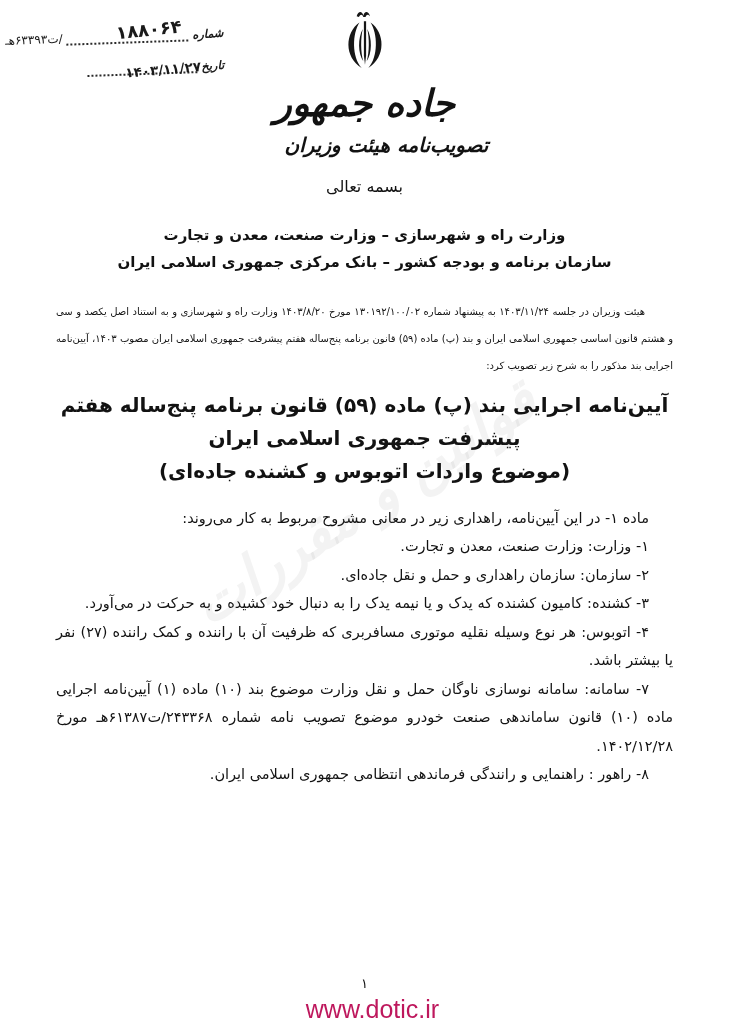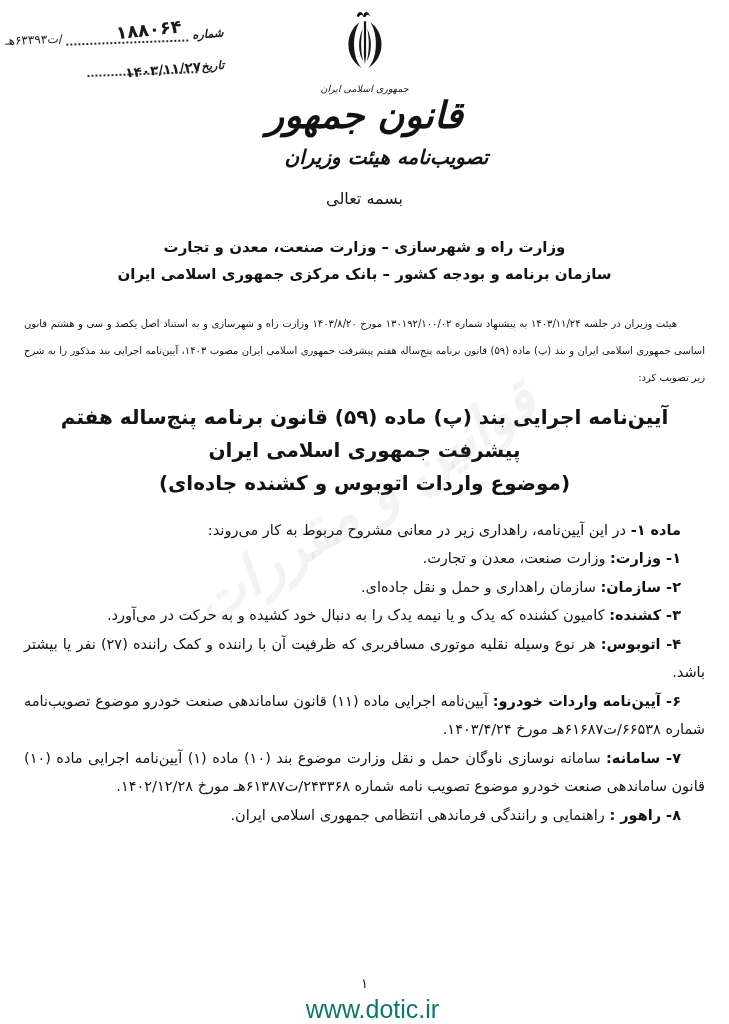--- a/index.html
+++ b/index.html
@@ -32,30 +32,30 @@
   .emblem{display:inline-block;}
   .country{font-size:9.5px;font-style:italic;margin-top:1px;letter-spacing:1px;}
   .office{font-size:37px;font-weight:bold;font-style:italic;line-height:1.1;margin-top:2px;}
   .doc-type{font-size:20px;font-weight:bold;font-style:italic;margin-top:8px;padding-left:44px;}
 
   
   .bism{ text-align:center;font-size:16px;margin-top:20px;}
   .salawat{text-align:center;font-size:13px;margin-top:9px;}
 
   
-  .content{padding:0 24px;}
+  .content{padding:0 56px;}
   .addressees{margin-top:26px;text-align:center;font-weight:bold;font-size:15px;line-height:27px;}
   .preamble{
     margin:22px 0 0 0;font-size:10px;line-height:27px;
     text-align:justify;text-indent:28px;
   }
   .reg-title{margin-top:10px;text-align:center;font-weight:bold;font-size:20px;line-height:33px;}
   .article{margin-top:16px;font-size:14.5px;line-height:28.5px;}
   .article p{margin:0;text-indent:24px;text-align:justify;}
-  .lead{font-weight:bold;margin-top:20px;}
+  .lead{font-weight:normal;margin-top:20px;}
 
   
   .watermark{
     position:absolute;top:470px;right:40px;width:650px;
     text-align:center;transform:rotate(-33deg);
     font-size:56px;font-weight:bold;font-style:italic;
     color:rgba(100,100,100,0.08);
     pointer-events:none;user-select:none;
   }
 
@@ -96,22 +96,21 @@
         <g fill="#161616" stroke="none">
           <path d="M35 15 c3 -10 10 -10 12 -1 c2 -9 9 -9 12 1 c-3 -4 -6 -4 -8 1 l-4 0 c-2 -5 -5 -5 -8 0 z"></path>
           <path d="M40 26 C14 44 12 88 44 108 C26 88 27 46 40 26 Z"></path>
           <path d="M60 26 C86 44 88 88 56 108 C74 88 73 46 60 26 Z"></path>
           <path d="M46 38 C37 54 37 82 47 96 C42 80 42 54 46 38 Z"></path>
           <path d="M54 38 C63 54 63 82 53 96 C58 80 58 54 54 38 Z"></path>
           <path d="M48 24 h4 v62 l-2 16 l-2 -16 z"></path>
         </g>
       </svg>
     </span>
-    <div class="country">جمهوری اسلامی ایران</div>
-    <div class="office">قانون جمهور</div>
+    <div class="office">جاده جمهور</div>
     <div class="doc-type">تصویب‌نامه هیئت وزیران</div>
   </div>
 
   <div class="bism">بسمه تعالی</div>
 
   <div class="content">
 
     <div class="addressees">
       <div>وزارت راه و شهرسازی – وزارت صنعت، معدن و تجارت</div>
       <div>سازمان برنامه و بودجه کشور – بانک مرکزی جمهوری اسلامی ایران</div>
@@ -139,30 +138,26 @@
       </p>
       <p>
         <span class="lead">۳- کشنده:</span>
         <span>کامیون کشنده که یدک و یا نیمه یدک را به دنبال خود کشیده و به حرکت در می‌آورد.</span>
       </p>
       <p>
         <span class="lead">۴- اتوبوس:</span>
         <span>هر نوع وسیله نقلیه موتوری مسافربری که ظرفیت آن با راننده و کمک راننده (۲۷) نفر یا بیشتر باشد.</span>
       </p>
       <p>
-        <span class="lead">۶- آیین‌نامه واردات خودرو:</span>
-        <span>آیین‌نامه اجرایی ماده (۱۱) قانون ساماندهی صنعت خودرو موضوع تصویب‌نامه شماره ۶۶۵۳۸/ت۶۱۶۸۷هـ مورخ ۱۴۰۳/۴/۲۴.</span>
-      </p>
-      <p>
         <span class="lead">۷- سامانه:</span>
         <span>سامانه نوسازی ناوگان حمل و نقل وزارت موضوع بند (۱۰) ماده (۱) آیین‌نامه اجرایی ماده (۱۰) قانون ساماندهی صنعت خودرو موضوع تصویب نامه شماره ۲۴۳۳۶۸/ت۶۱۳۸۷هـ مورخ ۱۴۰۲/۱۲/۲۸.</span>
       </p>
       <p>
         <span class="lead">۸- راهور :</span>
         <span>راهنمایی و رانندگی فرماندهی انتظامی جمهوری اسلامی ایران.</span>
       </p>
     </div>
   </div>
 
   <div class="page-num">۱</div>
-  <a href="#" class="site" id="site-link" style="color: #0f766e; margin-left: 16px;">www.dotic.ir</a>
+  <a href="#" class="site" id="site-link" style="color: #be185d; margin-left: 16px;">www.dotic.ir</a>
 
 </div>
 
 </body></html>

